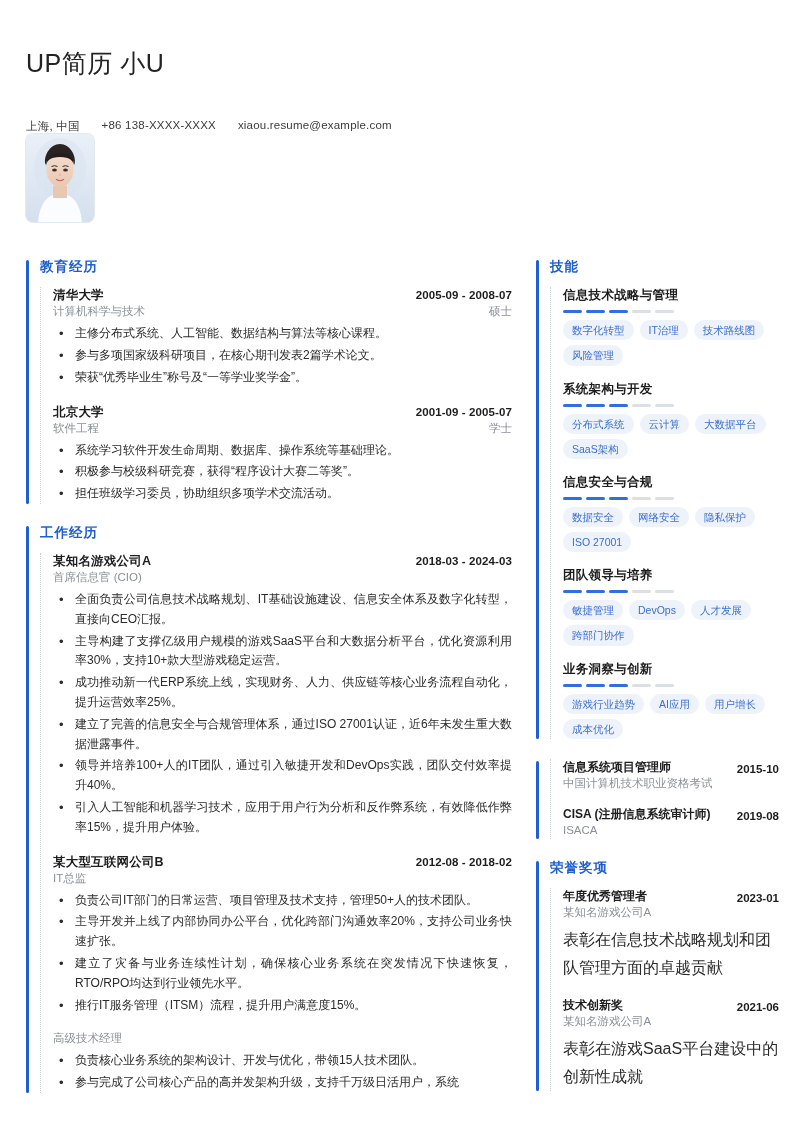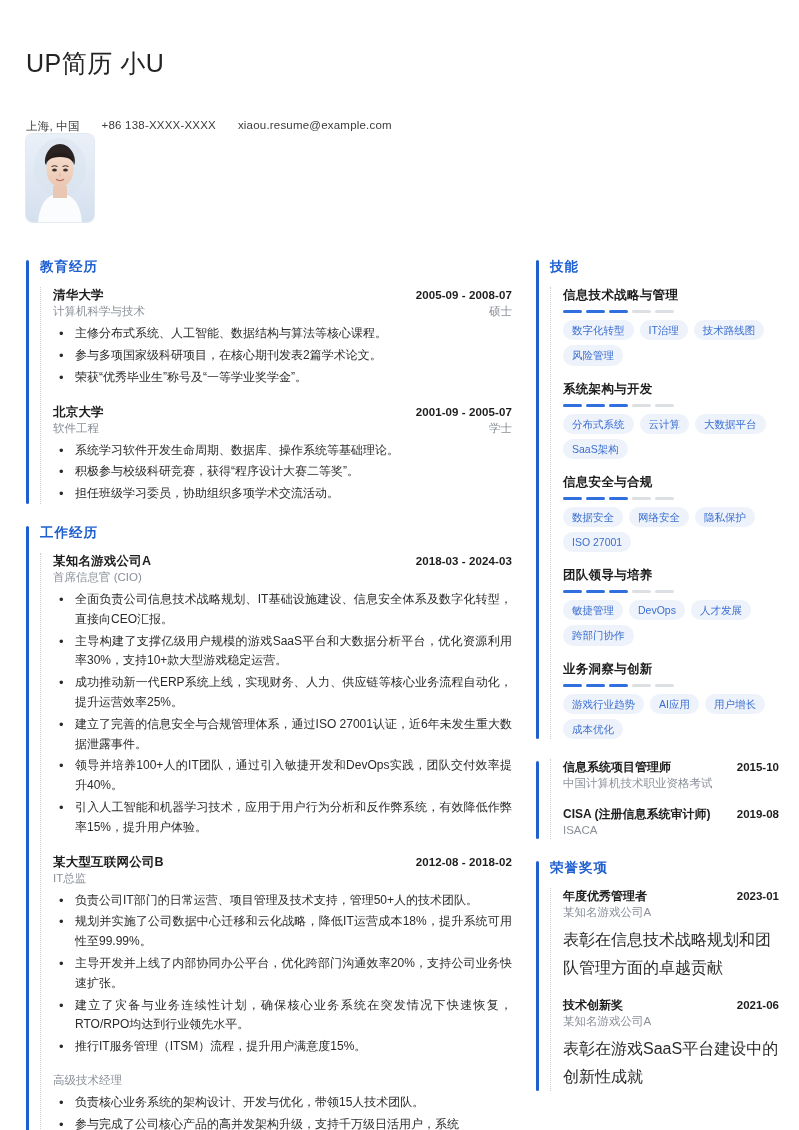--- a/index.html
+++ b/index.html
@@ -152,21 +152,21 @@
     border-radius: 11px;
     white-space: nowrap;
   }
 
   
   .cert { margin-bottom: 15px; }
   .cert:last-child { margin-bottom: 2px; }
   .cert-row {
     display: flex;
     justify-content: space-between;
-    align-items: center;
+    align-items: flex-end;
     gap: 4px;
   }
   .cert-name { font-size: 12px; font-weight: bold; color: #1d1d1d; line-height: 1.35; }
   .cert-date { font-size: 11.5px; font-weight: bold; color: #1d1d1d; white-space: nowrap; }
   .cert-issuer { font-size: 11.5px; color: #8a8f98; line-height: 1.4; }
   .cert-desc { font-size: 16px; color: #2b2b2b; line-height: 1.75; margin-top: 6px; }
 </style>
 </head>
 <body>
 
@@ -274,21 +274,20 @@
           </div>
 
           <div class="entry">
             <div class="entry-row">
               <span class="entry-org">某大型互联网公司B</span>
               <span class="entry-date">2012-08 - 2018-02</span>
             </div>
             <div class="entry-sub">IT总监</div>
             <ul class="bullets">
               <li>负责公司IT部门的日常运营、项目管理及技术支持，管理50+人的技术团队。</li>
-              <li>规划并实施了公司数据中心迁移和云化战略，降低IT运营成本18%，提升系统可用性至99.99%。</li>
               <li>主导开发并上线了内部协同办公平台，优化跨部门沟通效率20%，支持公司业务快速扩张。</li>
               <li>建立了灾备与业务连续性计划，确保核心业务系统在突发情况下快速恢复，RTO/RPO均达到行业领先水平。</li>
               <li>推行IT服务管理（ITSM）流程，提升用户满意度15%。</li>
             </ul>
           </div>
 
           <div class="entry">
             <div class="entry-sub">高级技术经理</div>
             <ul class="bullets">
               <li>负责核心业务系统的架构设计、开发与优化，带领15人技术团队。</li>

